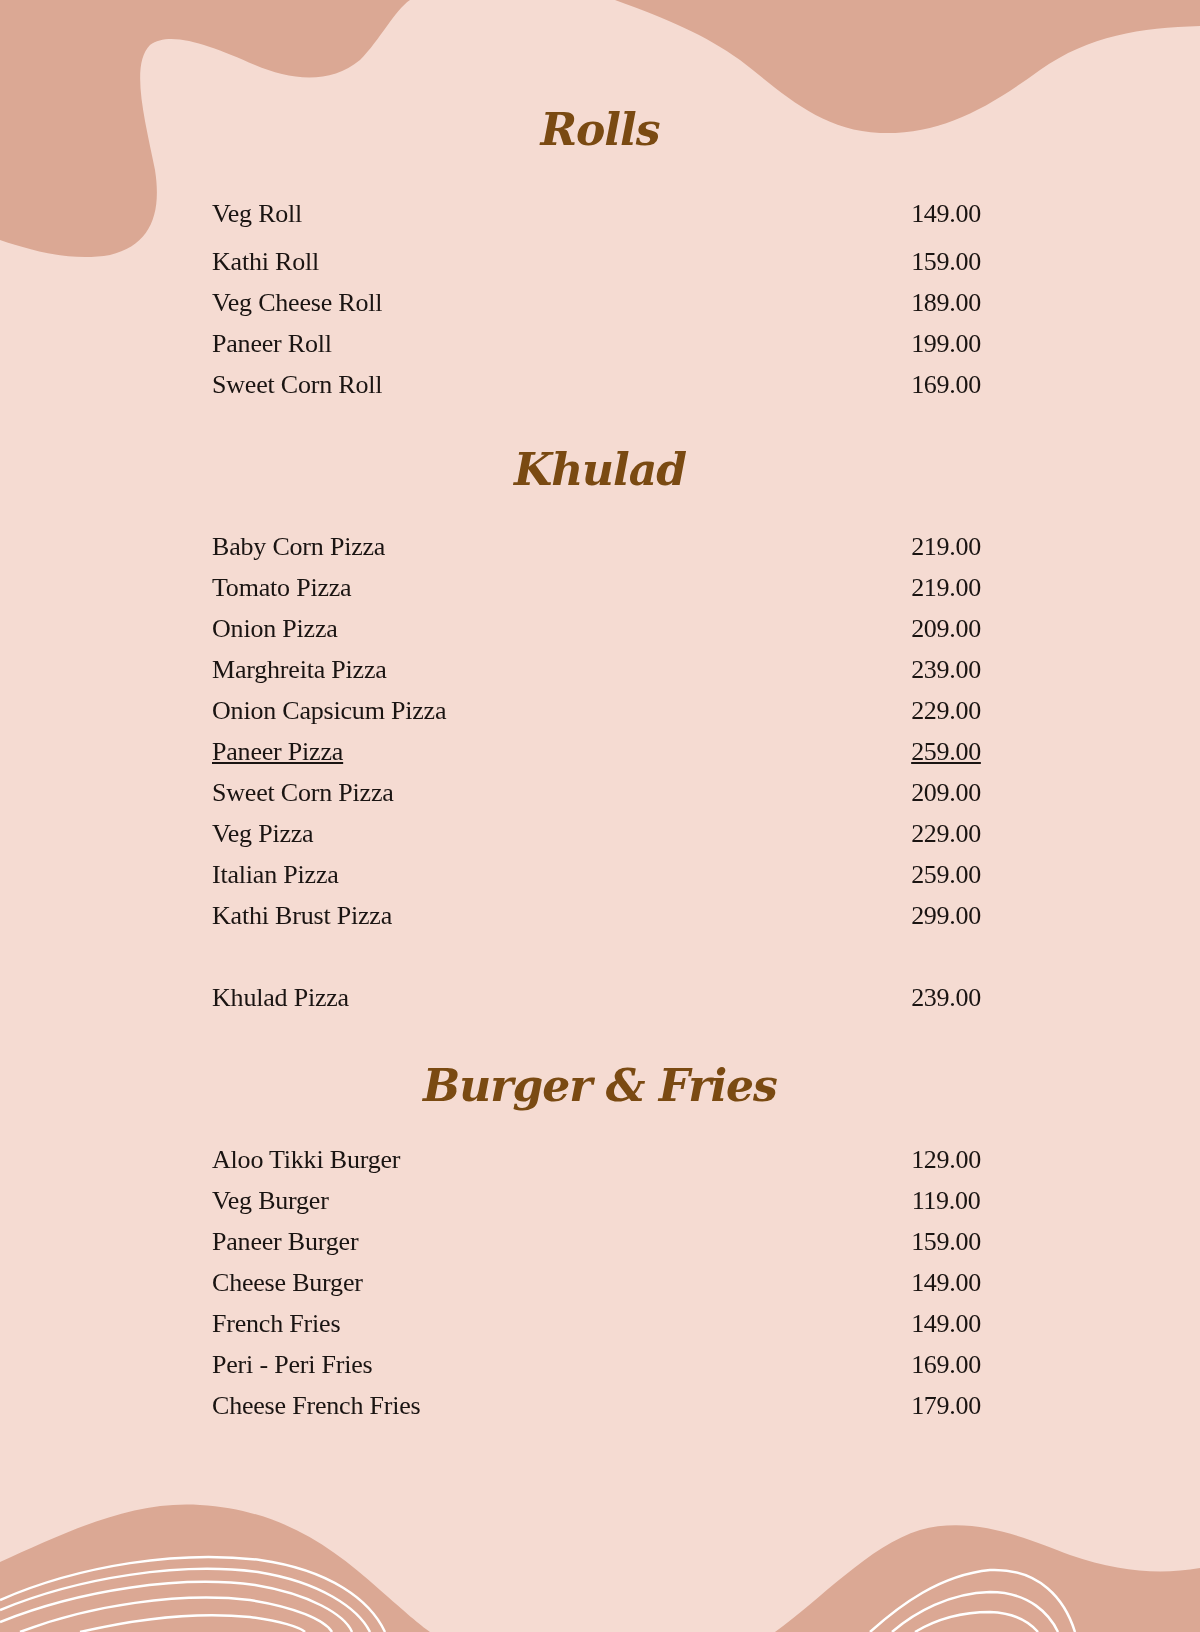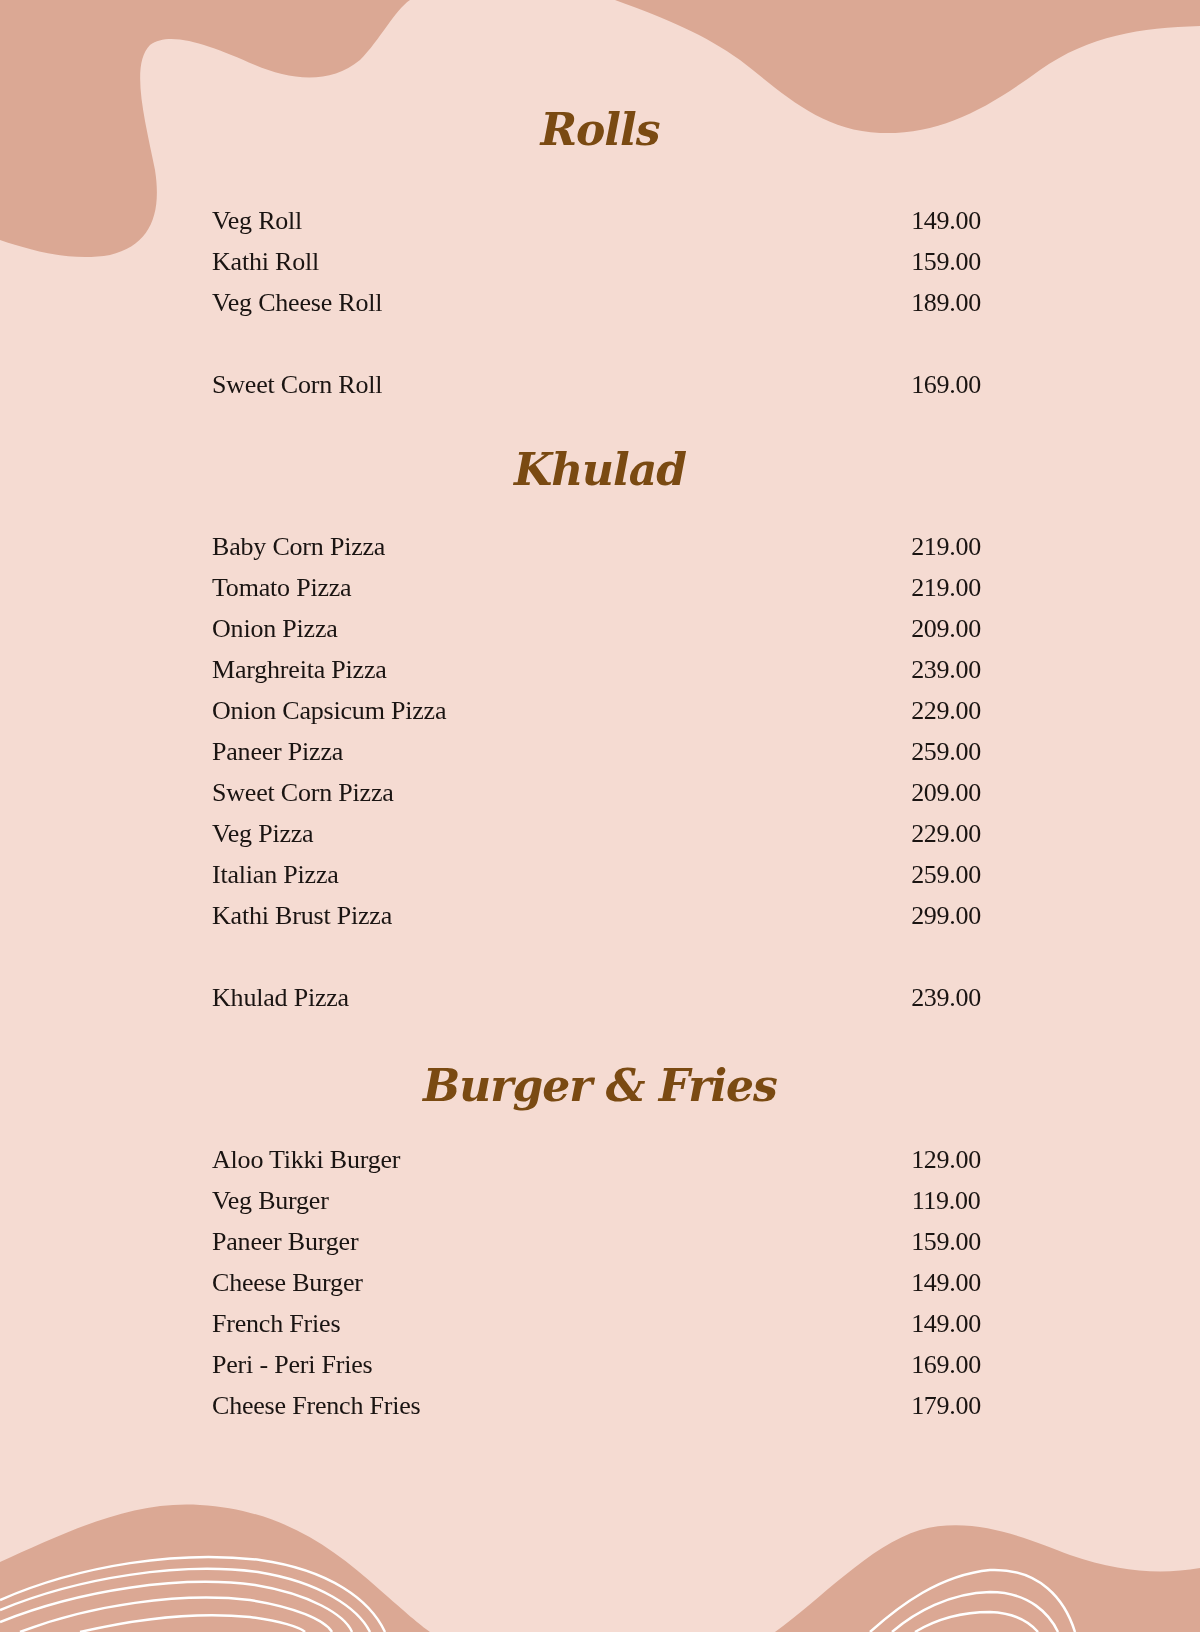--- a/index.html
+++ b/index.html
@@ -89,31 +89,35 @@
   <g fill="none" stroke="#ffffff" stroke-width="2.5">
     <path d="M870,1632 C900,1605 940,1575 990,1570 C1040,1568 1065,1600 1075,1632"></path>
     <path d="M892,1632 C915,1612 950,1593 990,1592 C1030,1592 1050,1615 1058,1632"></path>
     <path d="M915,1632 C935,1620 960,1612 990,1612 C1018,1613 1032,1625 1038,1632"></path>
   </g>
 </svg>
 
 <div class="menu">
 
   <div class="section-title" style="top:108px;">Rolls</div>
-  <div class="item" style="top:204px;">
+  <div class="item" style="top:197px;">
       <span class="name">Veg Roll</span>
       <span class="price">149.00</span>
     </div>
   <div class="item" style="top:245px;">
       <span class="name">Kathi Roll</span>
       <span class="price">159.00</span>
     </div>
   <div class="item" style="top:286px;">
       <span class="name">Veg Cheese Roll</span>
       <span class="price">189.00</span>
+    </div>
+  <div class="item" style="top:327px;">
+      <span class="name">Paneer Roll</span>
+      <span class="price">199.00</span>
     </div>
   <div class="item" style="top:368px;">
       <span class="name">Sweet Corn Roll</span>
       <span class="price">169.00</span>
     </div>
 
   <div class="section-title" style="top:448px;">Khulad</div>
   <div class="item" style="top:530px;">
       <span class="name">Baby Corn Pizza</span>
       <span class="price">219.00</span>
@@ -127,21 +131,21 @@
       <span class="price">209.00</span>
     </div>
   <div class="item" style="top:653px;">
       <span class="name">Marghreita Pizza</span>
       <span class="price">239.00</span>
     </div>
   <div class="item" style="top:694px;">
       <span class="name">Onion Capsicum Pizza</span>
       <span class="price">229.00</span>
     </div>
-  <div class="item" style="top:735px;">
+  <div class="item" style="top:735px;text-decoration:underline;">
       <span class="name">Paneer Pizza</span>
       <span class="price">259.00</span>
     </div>
   <div class="item" style="top:776px;">
       <span class="name">Sweet Corn Pizza</span>
       <span class="price">209.00</span>
     </div>
   <div class="item" style="top:817px;">
       <span class="name">Veg Pizza</span>
       <span class="price">229.00</span>

